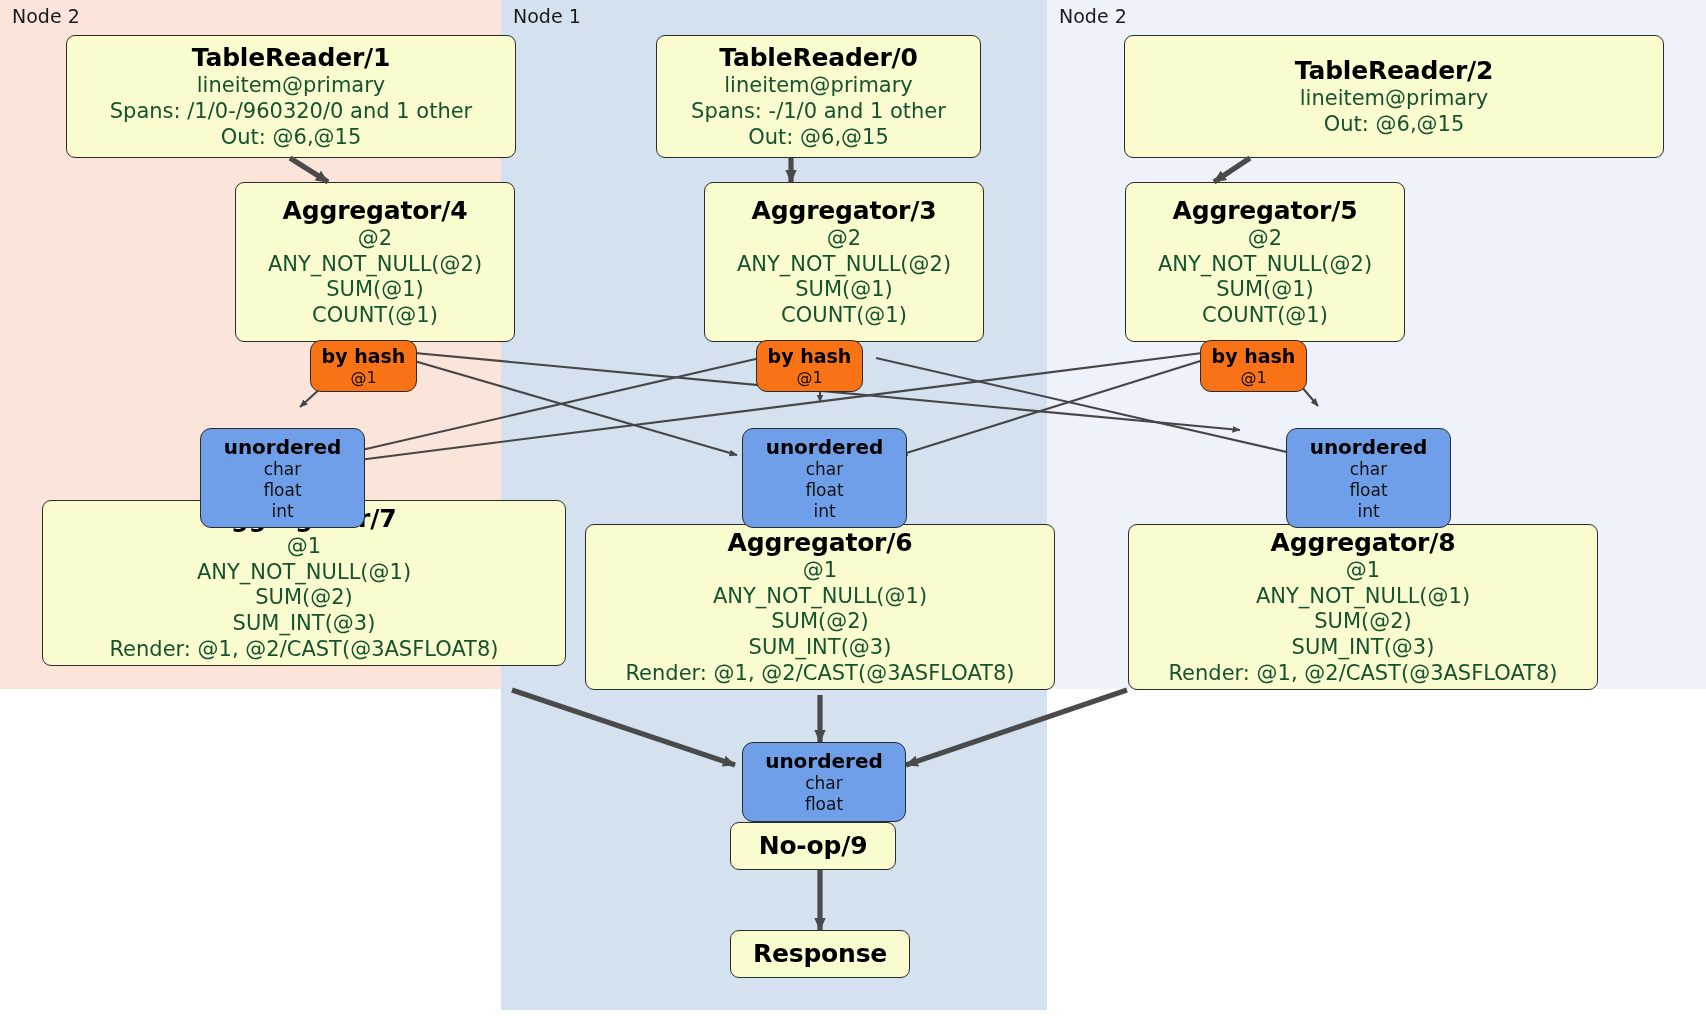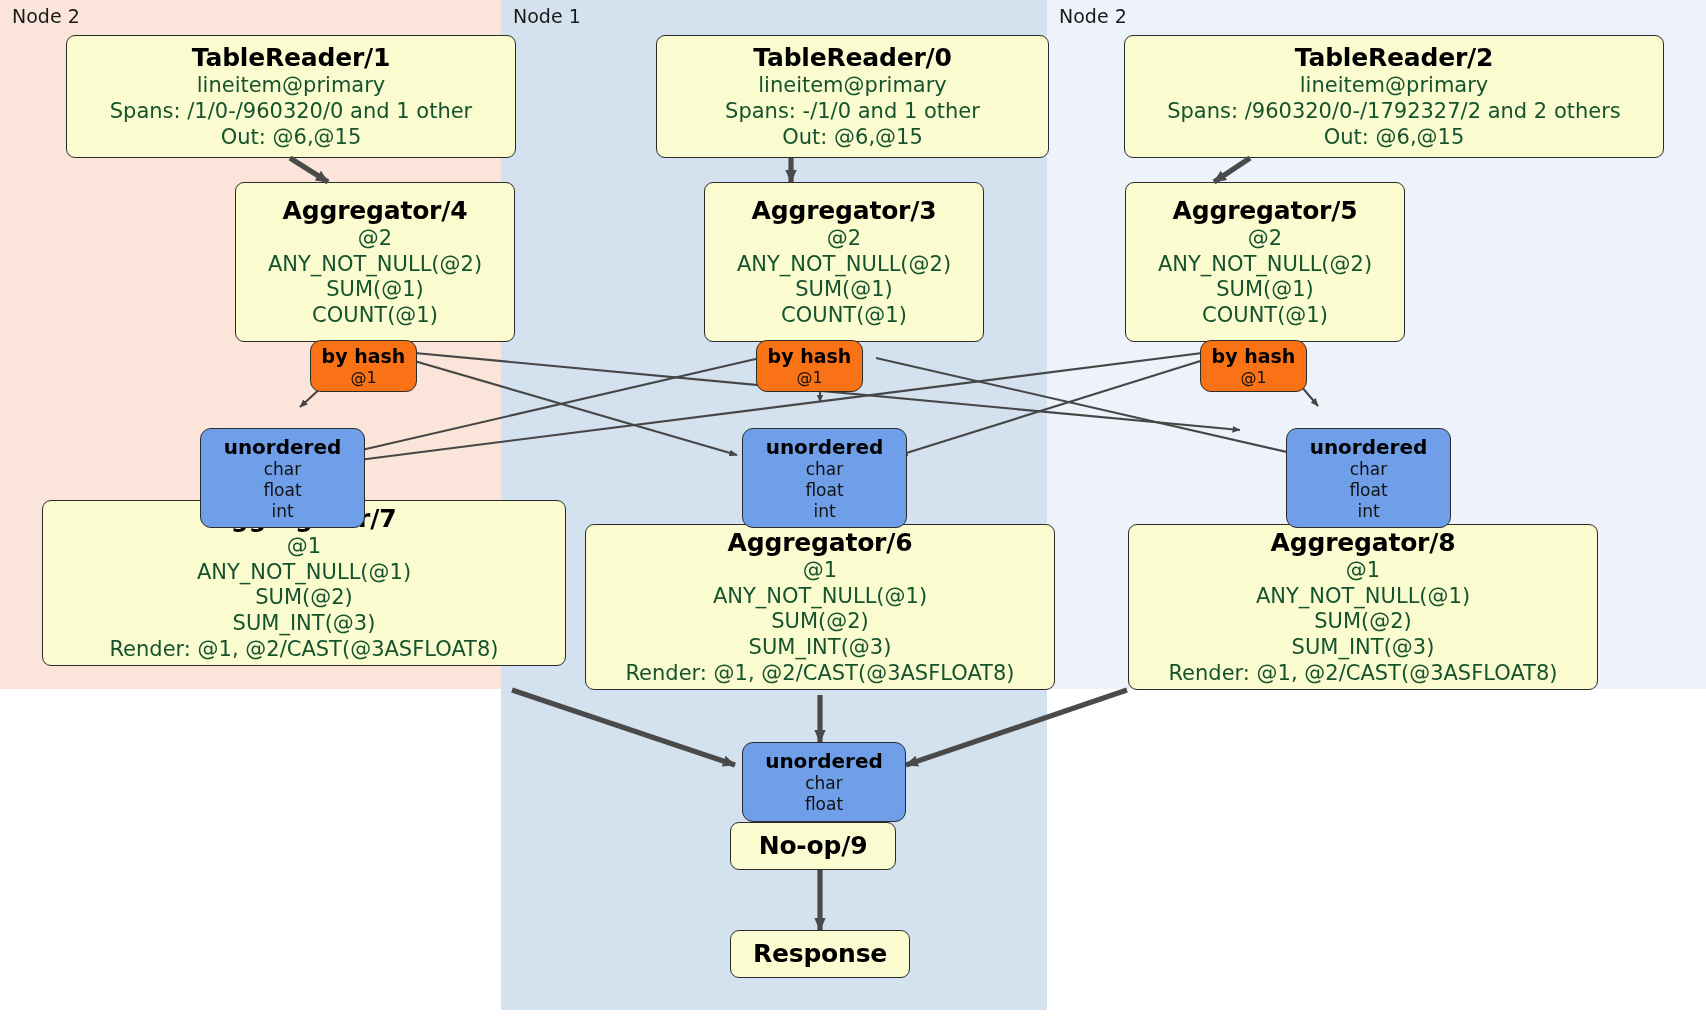--- a/index.html
+++ b/index.html
@@ -158,31 +158,30 @@
     <path class="thick" marker-end="url(#ah-thick)" d="M 820 870 L 820 930"></path>
   </svg>
 
   <div class="box proc" style="left:66px; top:35px; width:450px; height:123px;">
     <div class="title">TableReader/1</div>
     <div class="line">lineitem@primary</div>
     <div class="line">Spans: /1/0-/960320/0 and 1 other</div>
     <div class="line">Out: @6,@15</div>
   </div>
 
-  <div class="box proc" style="left:656px; top:35px; width:393px; height:123px;">
+  <div class="box proc" style="left:656px; top:35px; width:325px; height:123px;">
     <div class="title">TableReader/0</div>
     <div class="line">lineitem@primary</div>
     <div class="line">Spans: -/1/0 and 1 other</div>
     <div class="line">Out: @6,@15</div>
   </div>
 
   <div class="box proc" style="left:1124px; top:35px; width:540px; height:123px;">
     <div class="title">TableReader/2</div>
     <div class="line">lineitem@primary</div>
-    <div class="line">Spans: /960320/0-/1792327/2 and 2 others</div>
     <div class="line">Out: @6,@15</div>
   </div>
 
   <div class="box proc" style="left:235px; top:182px; width:280px; height:160px;">
     <div class="title">Aggregator/4</div>
     <div class="line">@2</div>
     <div class="line">ANY_NOT_NULL(@2)</div>
     <div class="line">SUM(@1)</div>
     <div class="line">COUNT(@1)</div>
   </div>

